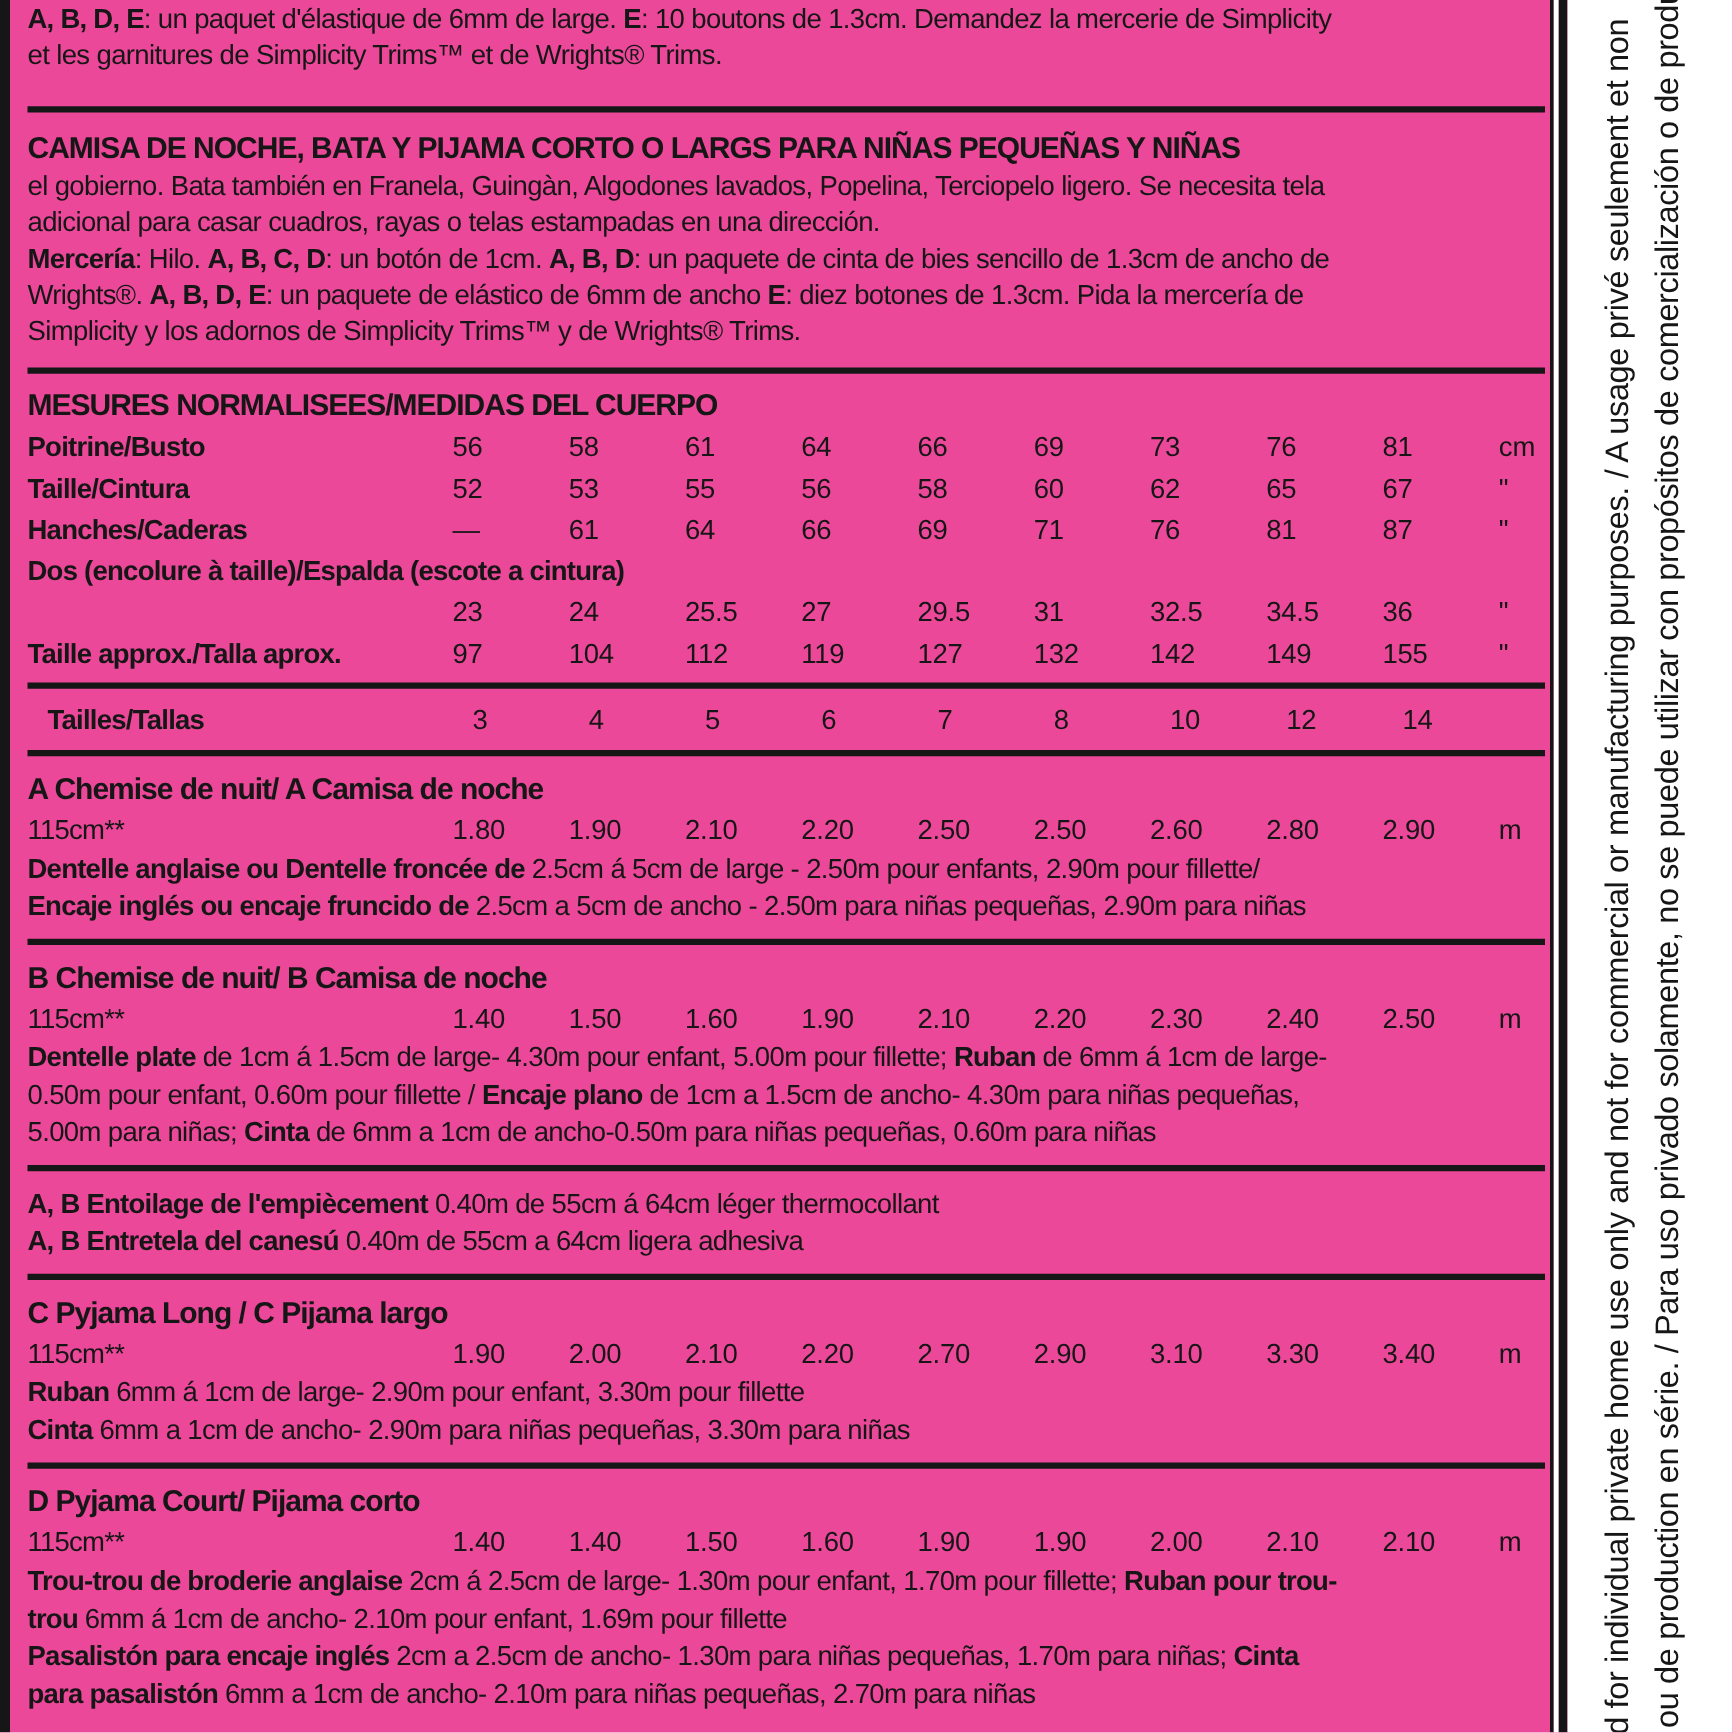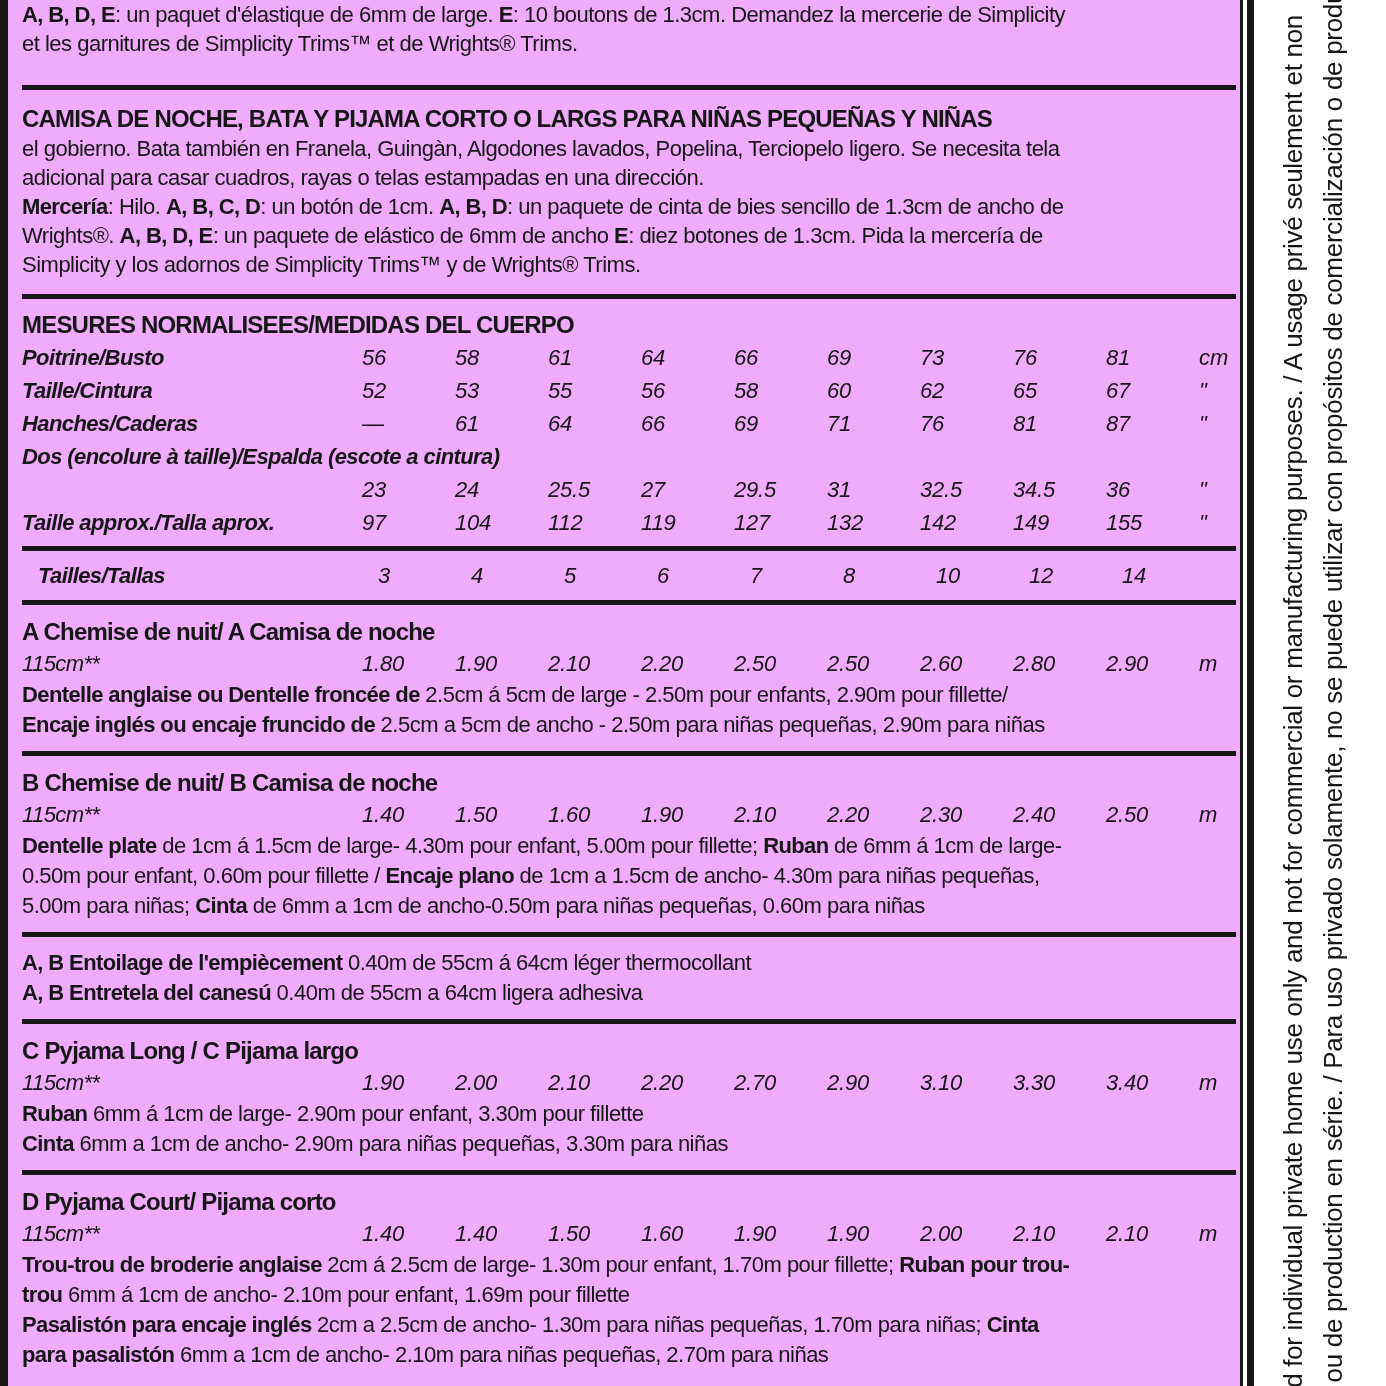--- a/index.html
+++ b/index.html
@@ -1,18 +1,18 @@
 <!DOCTYPE html>
 <html><head>
 <meta charset="utf-8">
 <style>
   html,body{margin:0;padding:0;background:#fff;}
   .page{
     position:relative;width:1386px;height:1386px;overflow:hidden;
-    background:#f0abfc;color:#161616;
+    background:#ec4899;color:#161616;
     font-family:"Liberation Sans","DejaVu Sans",sans-serif;
     display:flex;flex-direction:row;
   }
   .main{
     width:1243px;box-sizing:border-box;flex:0 0 auto;
     border-left:8px solid #161616;border-right:3px solid #161616;
     padding:0 4px 0 14px;
     font-size:22px;letter-spacing:-0.5px;line-height:29px;
   }
   .gapline{width:4px;flex:0 0 auto;background:#fff;}
@@ -27,21 +27,21 @@
   hr.rule{border:0;height:5px;background:#161616;margin:5px 0;}
   .cut-top{margin-top:-13px;}
   p.line{margin:0;}
   h2.sec-head{margin:0;font-size:24px;line-height:31px;letter-spacing:-0.8px;font-weight:bold;}
   .tbl h2.sec-head{line-height:33px;}
   section{padding:6px 0;}
   section.toppart{padding:0 0 22px 0;}
   section.spanish{padding:8px 0 10px 0;}
   section.tbl{padding:4px 0 2px 0;}
   section.sizes{padding:3px 0;margin-left:16px;}
-  .mrow{display:flex;line-height:33px;font-style:italic;}
+  .mrow{display:flex;line-height:33px;}
   .mrow .m-label{width:340px;flex:0 0 auto;font-weight:bold;letter-spacing:-0.6px;}
   .mrow .m-label.wide{width:auto;}
   .mrow.reg-label .m-label{font-weight:normal;}
   .mrow .m-val{width:93px;flex:0 0 auto;letter-spacing:-0.2px;}
   .mrow .m-unit{flex:1 1 auto;letter-spacing:0;}
   .notes p.line{line-height:30px;}
   b{letter-spacing:-0.6px;}
 </style>
 </head>
 <body>

